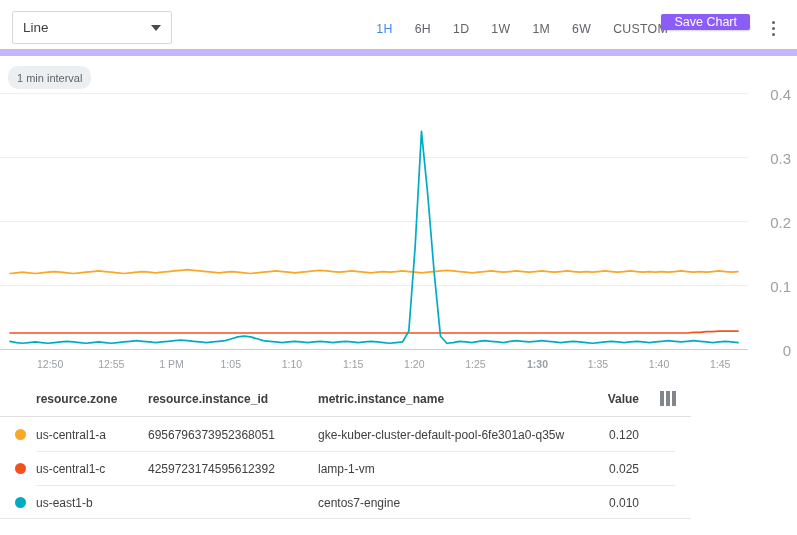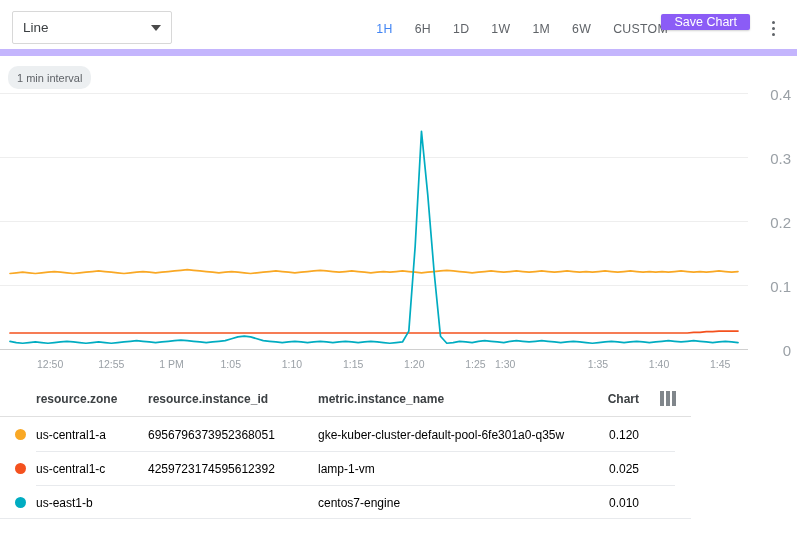--- a/index.html
+++ b/index.html
@@ -121,21 +121,21 @@
   .table .trow:last-child::after {
     content: ""; position: absolute; left: 0; right: 0; bottom: 0;
     height: 1px; background: #e8eaed;
   }
   .dot {
     position: absolute; left: 15px; top: 12px;
     width: 11px; height: 11px; border-radius: 50%;
   }
   .td {
     position: absolute; top: 11px;
-    font-size: 12px; color: #000000; white-space: nowrap;
+    font-size: 12px; color: #404040; white-space: nowrap;
   }
   .td.c0 { left: 36px; }
   .td.c1 { left: 148px; }
   .td.c2 { left: 318px; }
   .td.val { right: 52px; }
 </style>
 </head>
 <body>
 
 <div id="app">
@@ -189,32 +189,32 @@
   </div>
   <div id="xticks">
       <div class="xtick" style="left: 37px;">12:50</div>
       <div class="xtick" style="left: 98.1818px;">12:55</div>
       <div class="xtick" style="left: 159.364px;">1 PM</div>
       <div class="xtick" style="left: 220.545px;">1:05</div>
       <div class="xtick" style="left: 281.727px;">1:10</div>
       <div class="xtick" style="left: 342.909px;">1:15</div>
       <div class="xtick" style="left: 404.091px;">1:20</div>
       <div class="xtick" style="left: 465.273px;">1:25</div>
-      <div class="xtick" style="left: 495px;">1:30</div>
+      <div class="xtick" style="left: 527px; font-weight: bold;">1:30</div>
       <div class="xtick" style="left: 587.636px;">1:35</div>
       <div class="xtick" style="left: 648.818px;">1:40</div>
       <div class="xtick" style="left: 710px;">1:45</div>
     </div>
 
   <div class="table">
     <div class="thead">
       <div class="th c0">resource.zone</div>
       <div class="th c1">resource.instance_id</div>
       <div class="th c2">metric.instance_name</div>
-      <div class="th val">Chart</div>
+      <div class="th val">Value</div>
       <div class="col-icon">
         <i></i>
           <i></i>
           <i></i>
       </div>
     </div>
     <div id="tbody">
         <div class="trow">
           <span class="dot" style="background: rgb(249, 168, 37);"></span>
           <div class="td c0">us-central1-a</div>

